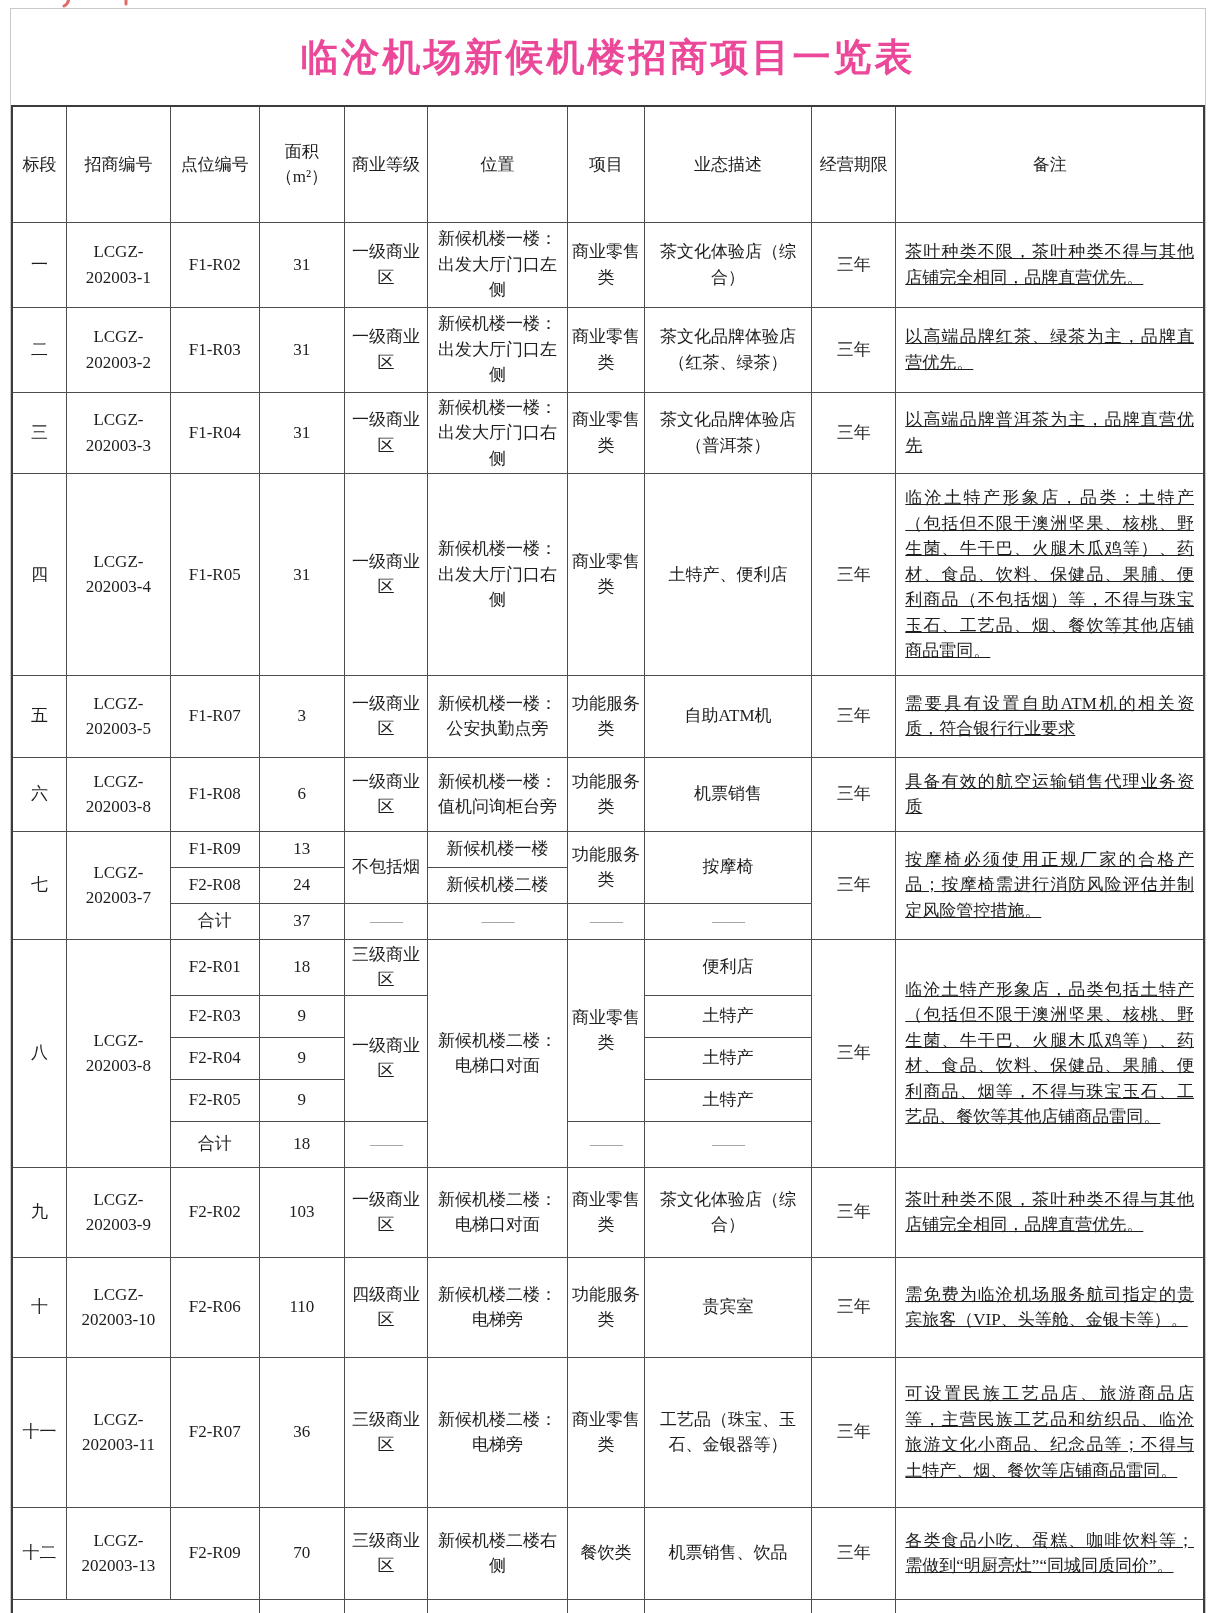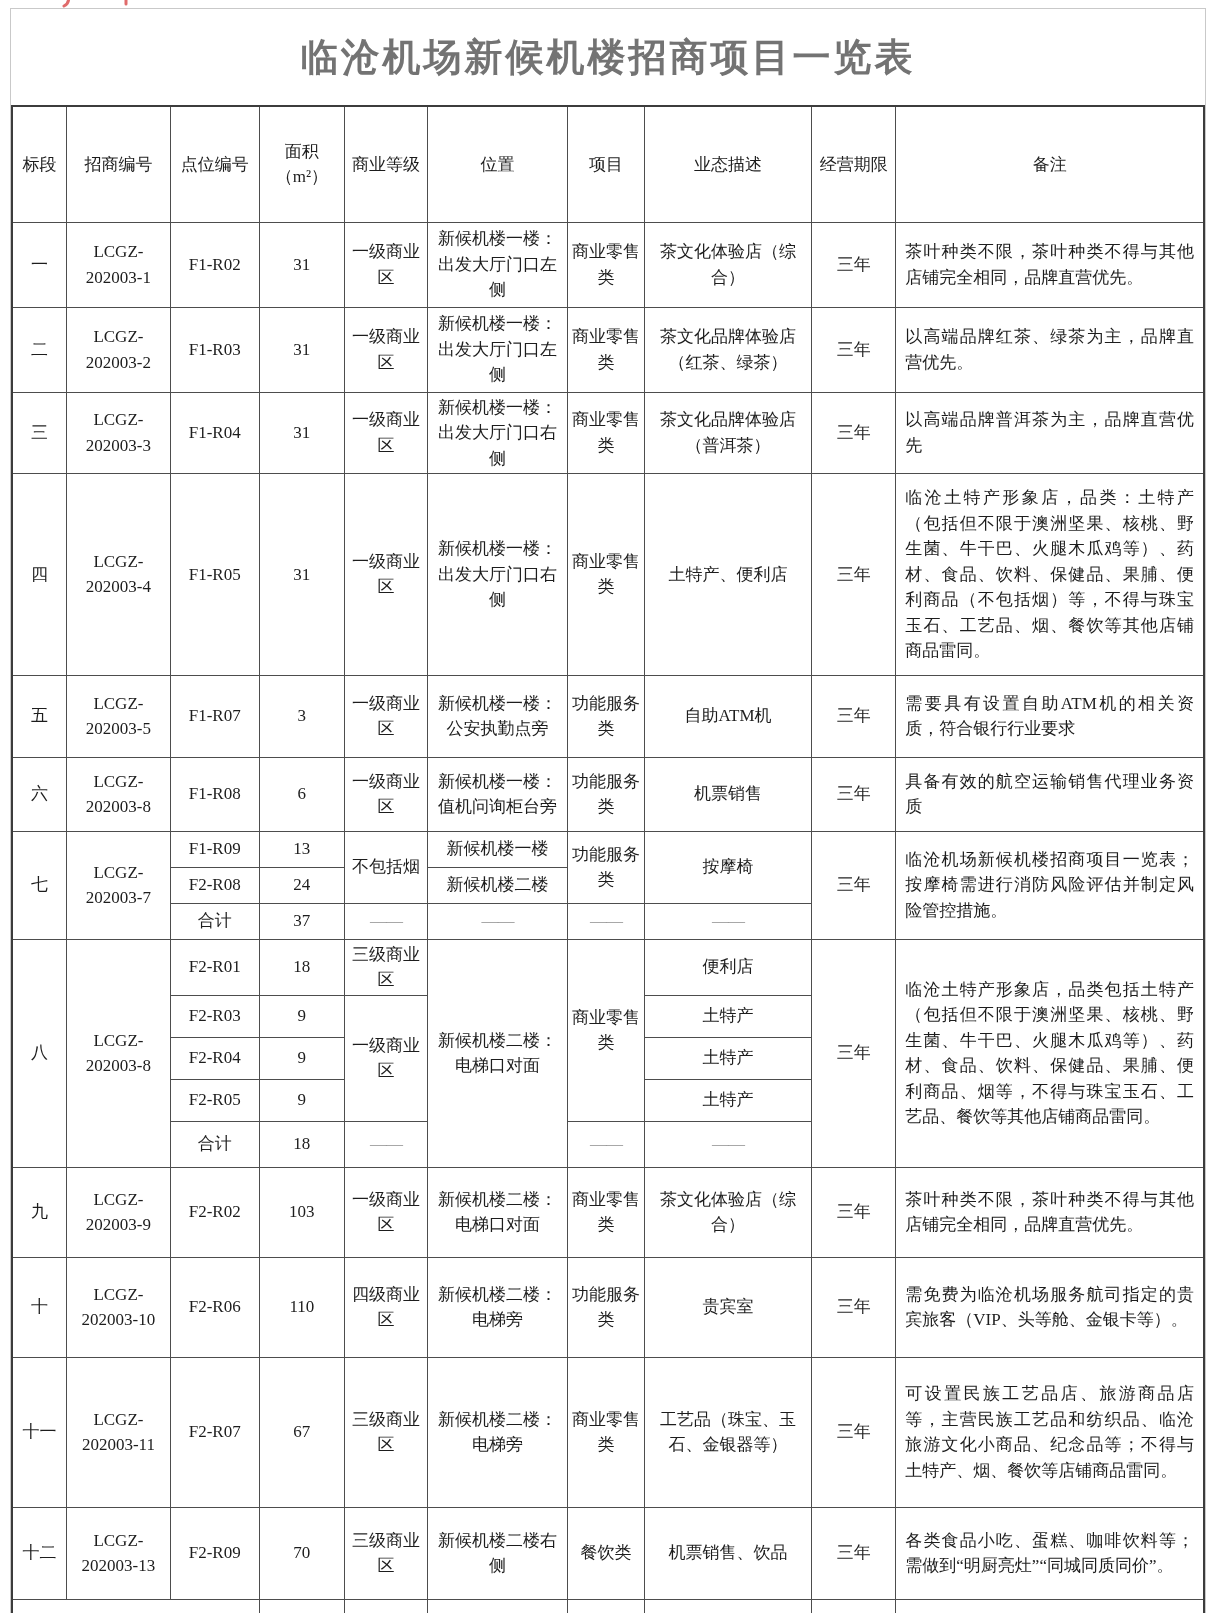--- a/index.html
+++ b/index.html
@@ -18,36 +18,36 @@
     box-sizing:border-box;
     background:#fff;
   }
   .title-block{
     height:96px;
     display:flex;align-items:center;justify-content:center;
   }
   .title-block h1{
     margin:6px;
     font-family:"Liberation Sans","DejaVu Sans",sans-serif;
-    font-size:38px;font-weight:bold;letter-spacing:3px;color:#737373;
+    font-size:38px;font-weight:bold;letter-spacing:3px;color:#ec4899;
   }
   table{
     border-collapse:collapse;width:100%;table-layout:fixed;
     border:2px solid #3c3c3c;
   }
   th,td{
     border:1px solid #4d4d4d;
     text-align:center;vertical-align:middle;
     padding:2px 4px;
     font-size:17px;line-height:1.5;
     word-break:break-word;
     font-weight:400;
   }
   thead tr{height:116px;}
-  td.note{text-align:justify;padding:11px 9px;}
+  td.note{text-align:justify;padding:11px 9px;text-decoration:underline;}
   td.dash, span.dash{color:#9a9a9a;letter-spacing:-1px;}
   tr.h85{height:85px;} tr.h66{height:66px;} tr.h200{height:200px;}
   tr.h82{height:82px;} tr.h74{height:74px;} tr.h36{height:36px;}
   tr.h42{height:42px;} tr.h46{height:46px;} tr.h90{height:90px;}
   tr.h100{height:100px;} tr.h150{height:150px;} tr.h92{height:92px;margin-left:40px;}
 </style>
 </head>
 <body>
 
 <svg class="red-marks" viewBox="0 0 120 20">
@@ -164,21 +164,21 @@
       <tr class="h36">
         <td rowspan="3">七</td>
         <td rowspan="3">LCGZ-202003-7</td>
         <td>F1-R09</td>
         <td>13</td>
         <td rowspan="2">不包括烟</td>
         <td>新候机楼一楼</td>
         <td rowspan="2">功能服务类</td>
         <td rowspan="2">按摩椅</td>
         <td rowspan="3">三年</td>
-        <td rowspan="3" class="note">临沧机场新候机楼招商项目一览表；按摩椅需进行消防风险评估并制定风险管控措施。</td>
+        <td rowspan="3" class="note">按摩椅必须使用正规厂家的合格产品；按摩椅需进行消防风险评估并制定风险管控措施。</td>
       </tr>
       <tr class="h36">
         <td>F2-R08</td>
         <td>24</td>
         <td>新候机楼二楼</td>
       </tr>
       <tr class="h36">
         <td>合计</td>
         <td>37</td>
         <td class="dash">——</td>
@@ -244,21 +244,21 @@
         <td>新候机楼二楼：电梯旁</td>
         <td>功能服务类</td>
         <td>贵宾室</td>
         <td>三年</td>
         <td class="note">需免费为临沧机场服务航司指定的贵宾旅客（VIP、头等舱、金银卡等）。</td>
       </tr>
       <tr class="h150">
         <td>十一</td>
         <td>LCGZ-202003-11</td>
         <td>F2-R07</td>
-        <td>67</td>
+        <td>36</td>
         <td>三级商业区</td>
         <td>新候机楼二楼：电梯旁</td>
         <td>商业零售类</td>
         <td>工艺品（珠宝、玉石、金银器等）</td>
         <td>三年</td>
         <td class="note">可设置民族工艺品店、旅游商品店等，主营民族工艺品和纺织品、临沧旅游文化小商品、纪念品等；不得与土特产、烟、餐饮等店铺商品雷同。</td>
       </tr>
       <tr class="h92">
         <td>十二</td>
         <td>LCGZ-202003-13</td>

